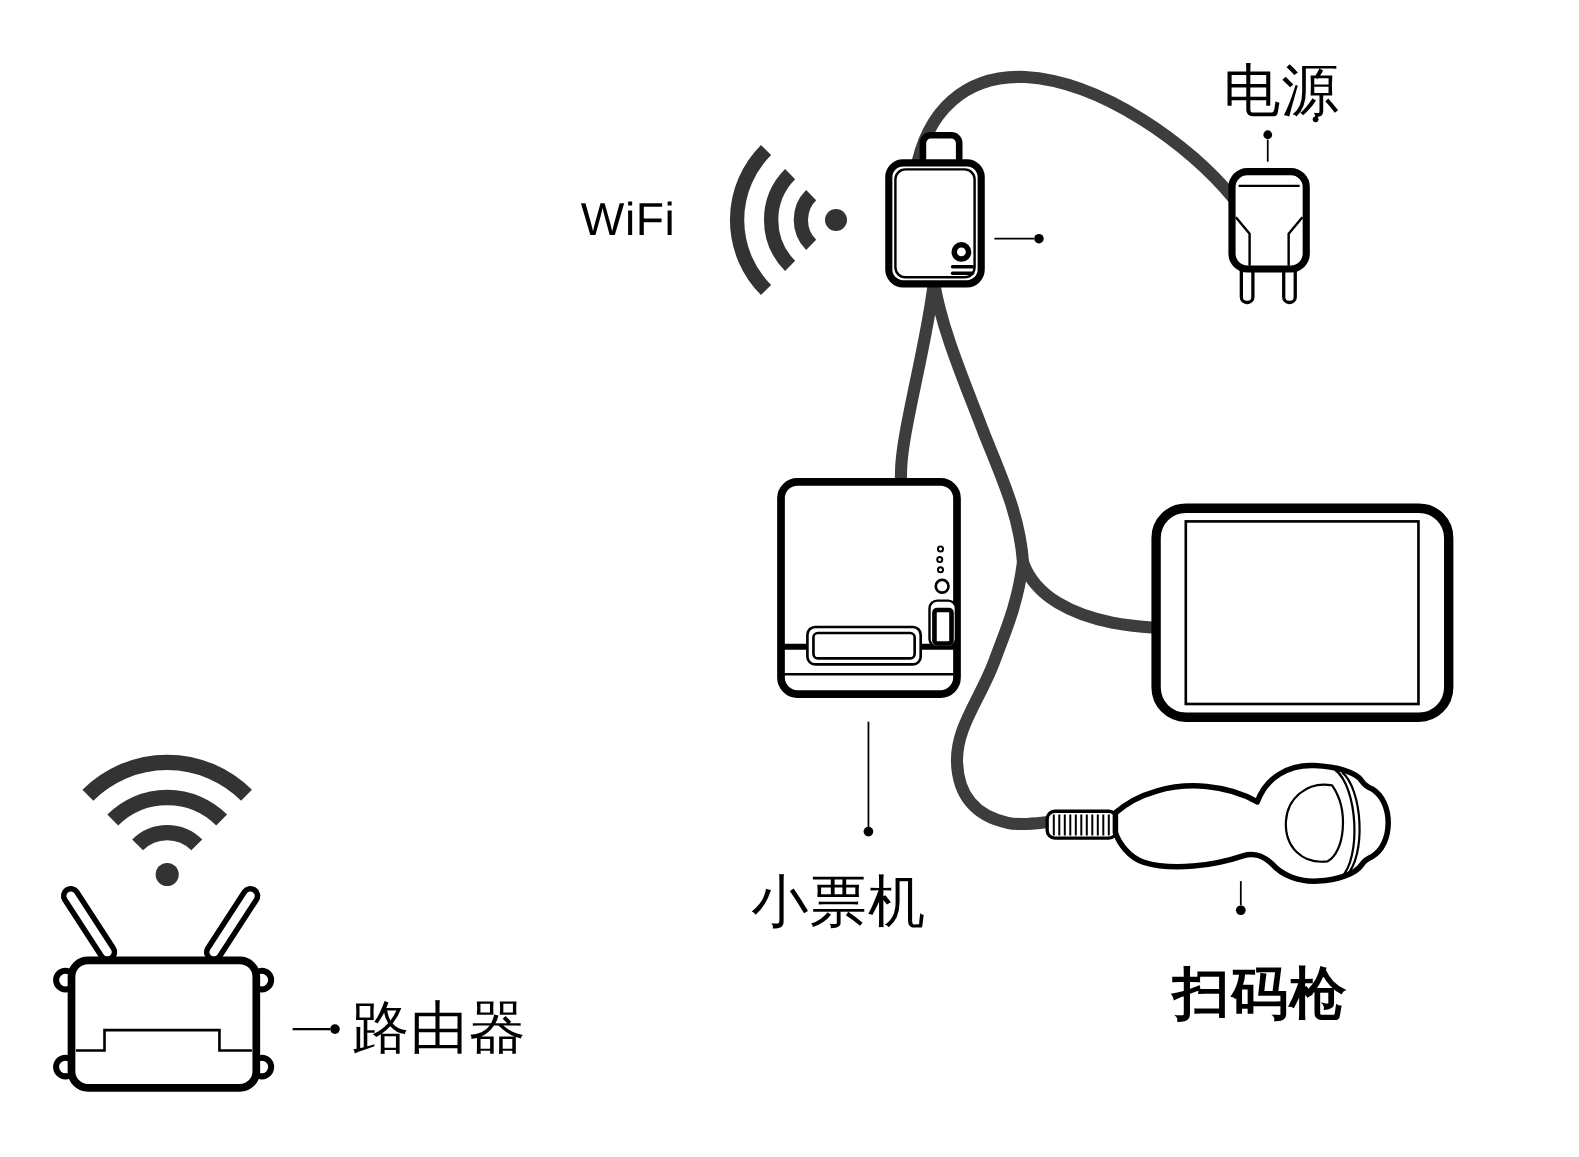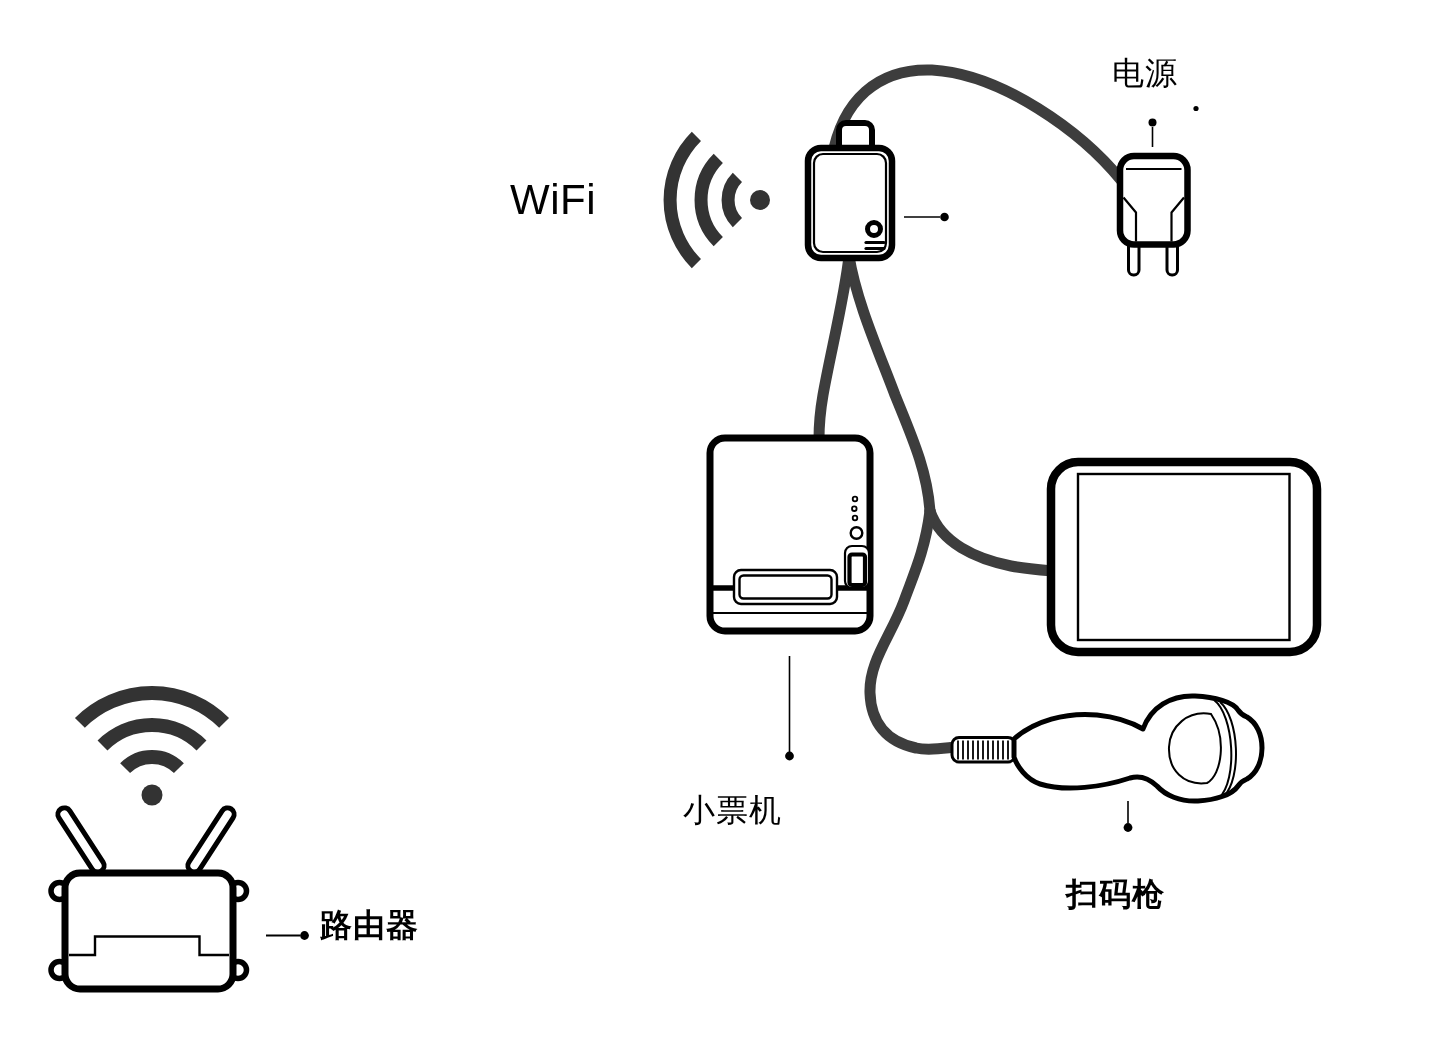--- a/index.html
+++ b/index.html
@@ -19,21 +19,21 @@
     font-family:"Liberation Sans","DejaVu Sans",sans-serif;
   }
   .diagram-svg{position:absolute;left:0;top:0;}
   .label{
     position:absolute;
     color:var(--text);
     line-height:1;
     white-space:nowrap;
   }
   .label-en{font-size:42px;letter-spacing:0.5px;}
-  .label-cn{font-size:32px;letter-spacing:1px;}
+  .label-cn{font-size:52px;letter-spacing:1px;}
 </style>
 </head>
 <body>
 
 <div class="canvas">
 
   <svg class="diagram-svg" width="1435" height="1052" viewBox="0 0 1435 1052">
 
     <g fill="none" stroke="#3d3d3d" stroke-width="11" stroke-linecap="round">
       <path d="M 832,158 C 842,100 878,68 932,70 C 1002,74 1082,132 1121,180"></path>
@@ -149,23 +149,23 @@
       <rect x="74.5" y="803" width="13" height="74" rx="6.5" fill="#fff" stroke="#000" stroke-width="5" transform="rotate(-33 81 840)"></rect>
       <rect x="204.5" y="803" width="13" height="74" rx="6.5" fill="#fff" stroke="#000" stroke-width="5" transform="rotate(33 211 840)"></rect>
 
       <rect x="65" y="873" width="168" height="116" rx="15" fill="#fff" stroke="#000" stroke-width="7"></rect>
       <path d="M 69,955 H 95 V 936.5 H 199.5 V 955 H 229" fill="none" stroke="#000" stroke-width="2.4"></path>
       <path d="M 266,935.5 H 300" stroke="#000" stroke-width="2"></path>
       <circle cx="304.5" cy="935.5" r="4.4" fill="#000"></circle>
     </g>
   </svg>
 
-  <div class="label label-en" style="left:510px;top:179px;text-align:right;">WiFi</div>
+  <div class="label label-en" style="left:528px;top:179px;text-align:right;">WiFi</div>
 
   <div class="label label-cn" style="left:1112px;top:57px;">电源</div>
 
   <div class="label label-cn" style="left:683px;top:794px;">小票机</div>
 
   <div class="label label-cn" style="left:1066px;top:878px;font-weight:bold;">扫码枪</div>
 
-  <div class="label label-cn" style="left:320px;top:909px;font-weight:bold;">路由器</div>
+  <div class="label label-cn" style="left:320px;top:909px;">路由器</div>
 
 </div>
 
 </body></html>

